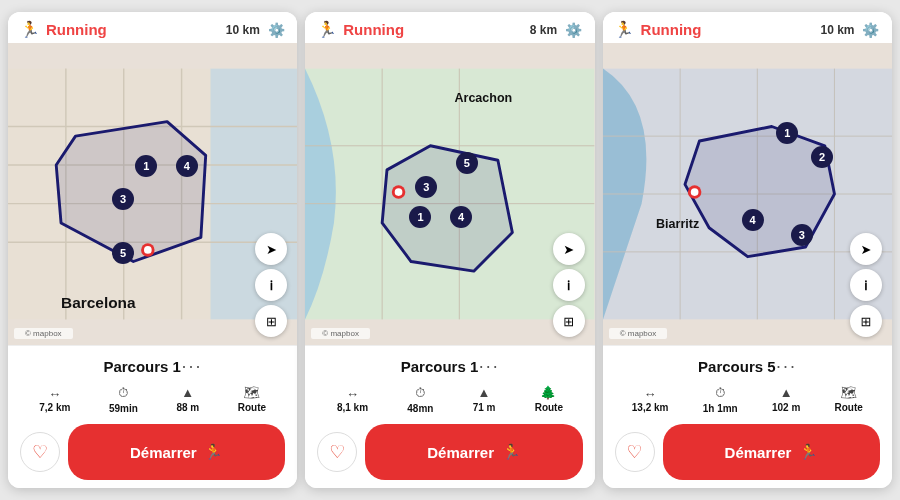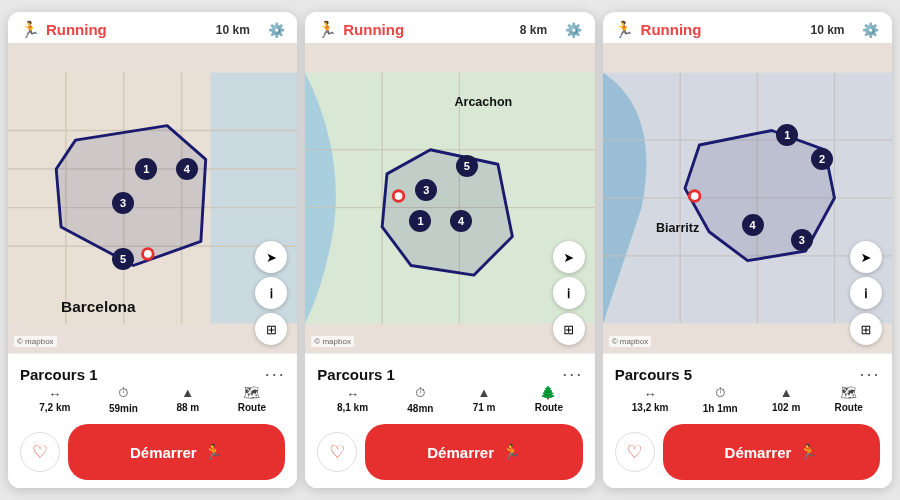--- a/index.html
+++ b/index.html
@@ -39,21 +39,21 @@
       gap: 6px;
     }
     .header-title {
       font-size: 15px;
       font-weight: 700;
       color: #ef4444;
     }
     .header-right {
       display: flex;
       align-items: center;
-      gap: 18px;
+      gap: 8px;
     }
     .distance-badge {
       font-size: 12px;
       font-weight: 600;
       color: #333;
     }
     .running-icon {
       font-size: 16px;
     }
     .filter-icon {
@@ -87,36 +87,36 @@
     .btn-info { bottom: 44px; right: 10px; }
     .btn-layers { bottom: 8px; right: 10px; }
 
     .mapbox-attr {
       position: absolute;
       bottom: 6px;
       left: 6px;
       font-size: 8px;
       color: #666;
       background: rgba(255,255,255,0.7);
-      padding: 1px 3px;
+      padding: 1px 11px;
       border-radius: 2px;
     }
 
     
     .bottom-panel {
       background: #fff;
       padding: 10px 12px 8px;
       border-top: 1px solid #eee;
     }
 
     .course-header {
       display: flex;
       align-items: center;
-      justify-content: space-between;
-      margin-bottom: 0;
+      justify-content: center;
+      margin-bottom: 8px;
     }
     .course-name {
       font-size: 15px;
       font-weight: 700;
       color: #111;
     }
     .dots-menu {
       font-size: 18px;
       color: #555;
       cursor: pointer;

